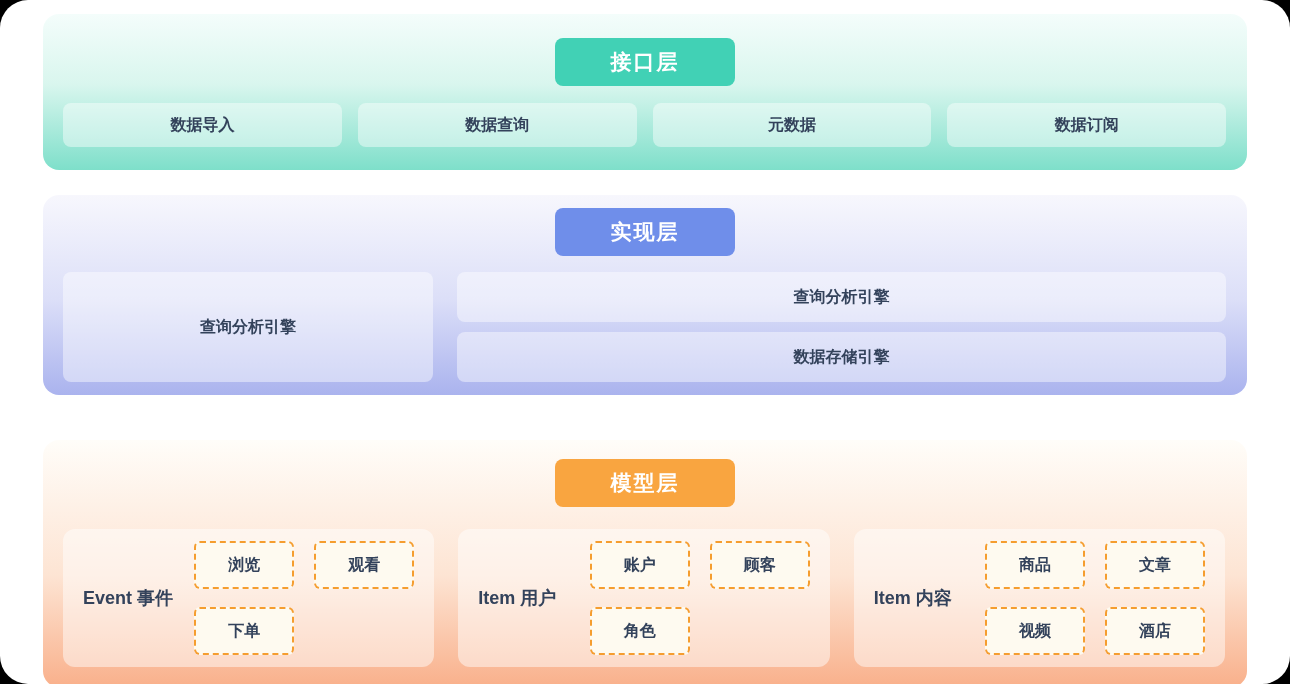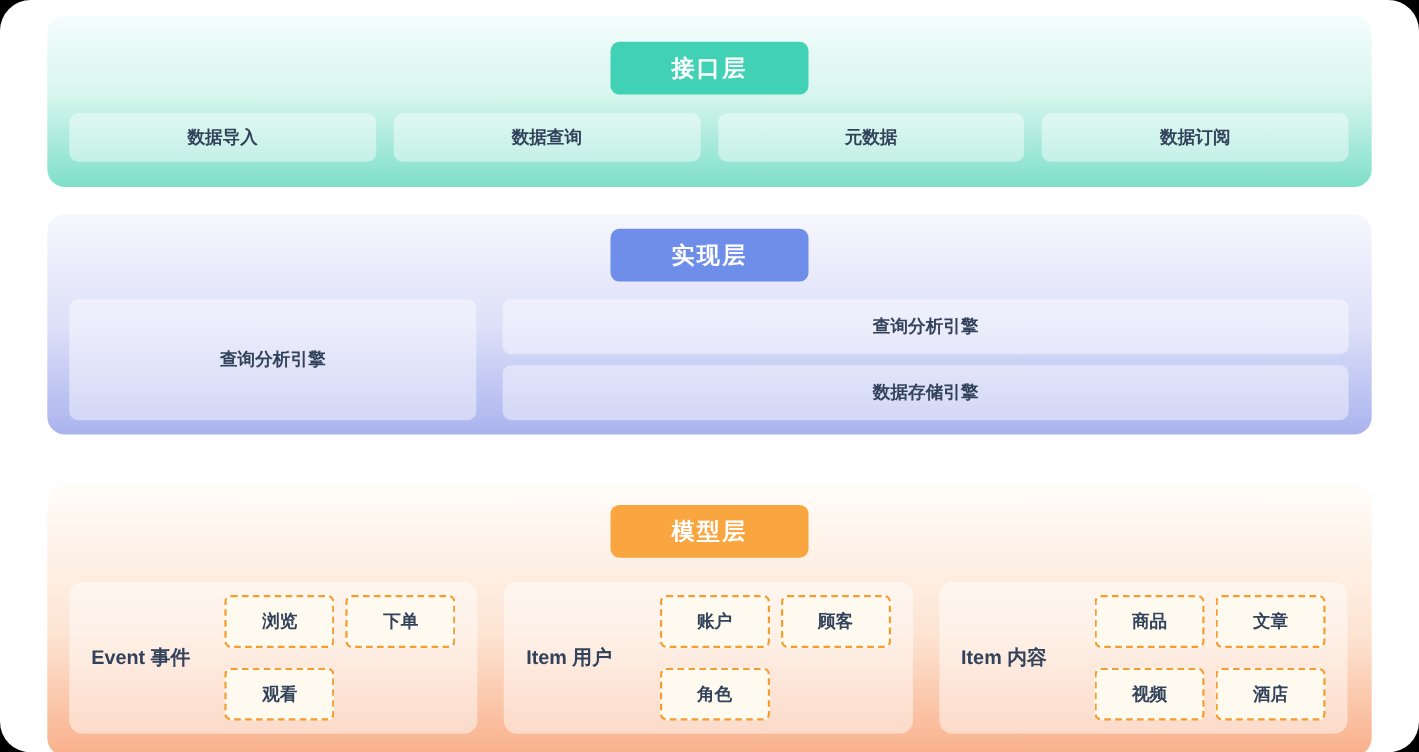--- a/index.html
+++ b/index.html
@@ -38,21 +38,21 @@
   .rightcol .cell { flex:1; }
 
   .groups { position:absolute; left:20px; right:22px; top:89px; height:138px; display:flex; gap:24px; }
   .group {
     flex:1; background:rgba(255,255,255,0.48); border-radius:12px;
     display:flex; align-items:center; padding:0 20px; box-sizing:border-box;
   }
   .group-label { font-size:18px; font-weight:700; color:#33425b; white-space:nowrap; }
   .chipgrid {
     margin-left:auto; display:grid;
-    grid-template-columns:100px 100px; grid-auto-rows:48px; gap:18px 10px;
+    grid-template-columns:100px 100px; grid-auto-rows:48px; gap:18px 20px;
   }
   .chip {
     background:#fefaf0; border:2px dashed #f59d2f; border-radius:6px;
     display:flex; align-items:center; justify-content:center;
     font-size:16px; font-weight:700; color:#33425b; box-sizing:border-box;
   }
 </style>
 </head>
 <body>
 
@@ -80,22 +80,22 @@
   </div>
 
   <div class="section s3">
     <div class="badge b3">模型层</div>
     <div class="groups">
 
       <div class="group">
         <div class="group-label">Event 事件</div>
         <div class="chipgrid">
           <div class="chip">浏览</div>
+          <div class="chip">观看</div>
           <div class="chip">下单</div>
-          <div class="chip">观看</div>
         </div>
       </div>
 
       <div class="group">
         <div class="group-label">Item 用户</div>
         <div class="chipgrid">
           <div class="chip">账户</div>
           <div class="chip">顾客</div>
           <div class="chip">角色</div>
         </div>

